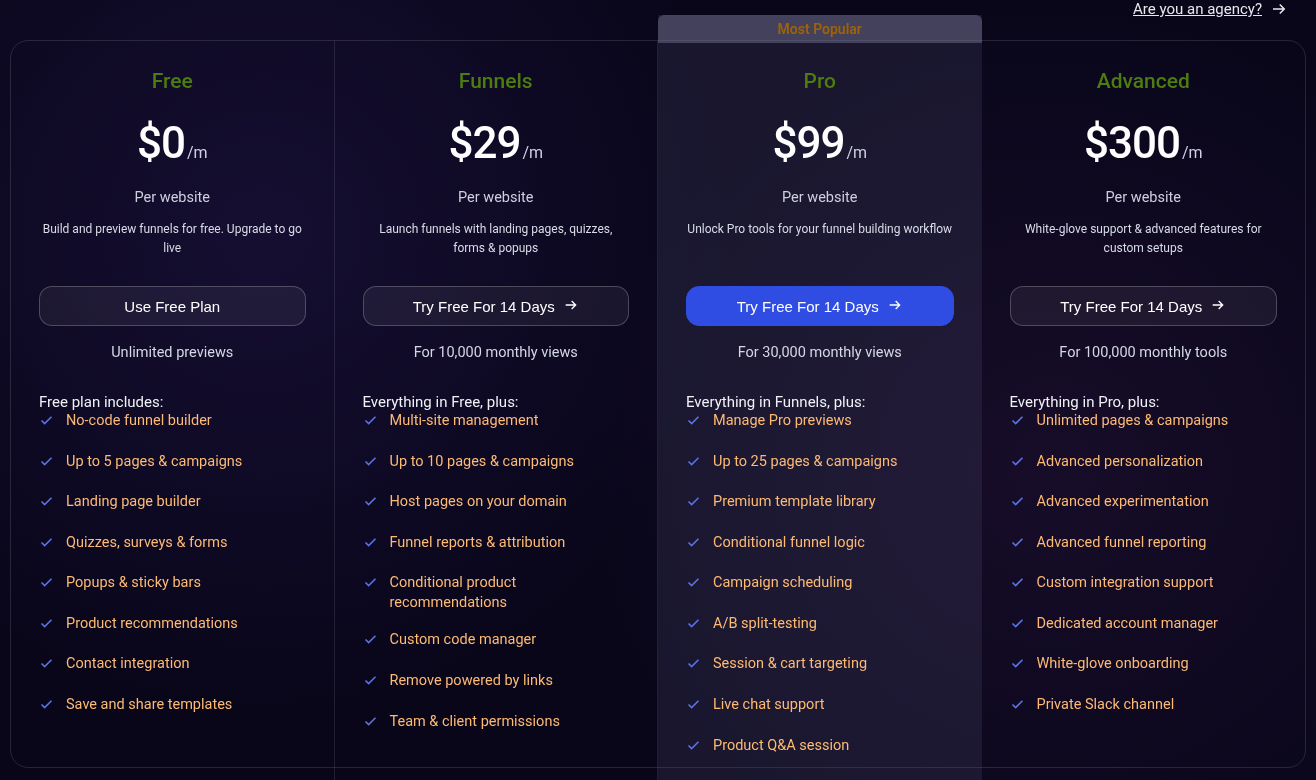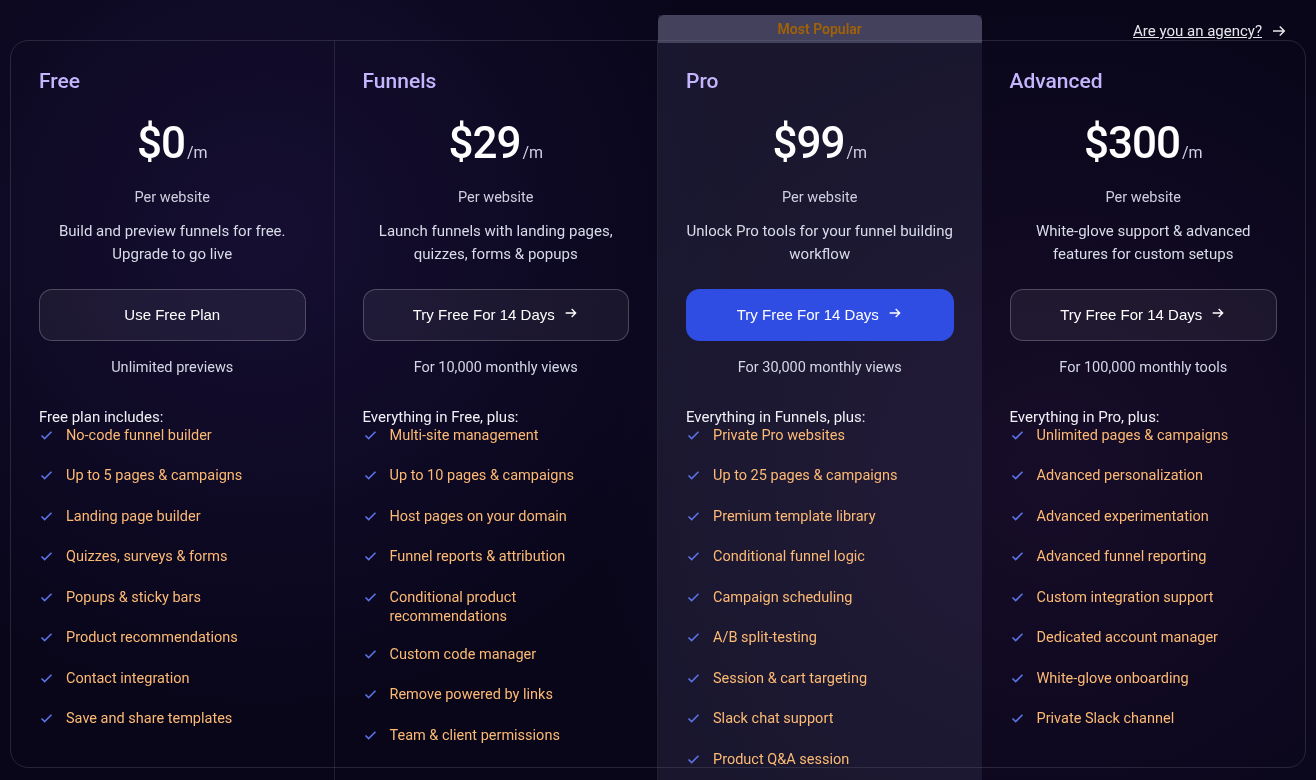--- a/index.html
+++ b/index.html
@@ -16,21 +16,21 @@
     position: absolute;
     inset: 0;
     background:
       radial-gradient(circle at 20% 30%, rgba(60,40,120,0.25), transparent 40%),
       radial-gradient(circle at 80% 60%, rgba(80,40,100,0.2), transparent 40%),
       #09061a;
     z-index: 0;
   }
   .top-link {
     position: absolute;
-    top: 22px;
+    top: 0;
     right: 28px;
     color: #e5e7eb;
     font-size: 15px;
     text-decoration: underline;
     display: flex;
     align-items: center;
     gap: 8px;
     z-index: 5;
   }
   .arrow-svg { width: 18px; height: 18px; stroke: #e5e7eb; stroke-width: 2; fill: none; }
@@ -64,52 +64,53 @@
     line-height: 28px;
     text-align: center;
     font-size: 14px;
     font-weight: 600;
     color: #a16207;
     background: rgba(130,130,160,0.40);
     border-radius: 6px 6px 0 0;
     margin: 0 -28px 26px -28px;
   }
   .plan h2 {
+    text-align: center;
     font-size: 21px;
     font-weight: 500;
-    color: #c4b5fd;
+    color: #4d7c0f;
     margin-bottom: 24px;
   }
   .price {
     text-align: center;
     margin-bottom: 20px;
   }
   .price .amt { font-size: 44px; font-weight: 500; color: #fff; letter-spacing: -1px;}
   .price .per { font-size: 16px; color: #cfcfe6; margin-left: 2px;}
   .sub {
     text-align: center;
     font-size: 14.5px;
     color: #cfcfe0;
     margin-bottom: 14px;
   }
   .desc {
     text-align: center;
-    font-size: 15px;
+    font-size: 12px;
     line-height: 1.55;
     color: #d8dbe8;
     margin: 0 auto 22px auto;
     min-height: 44px;
   }
   .cta {
     display: flex;
     align-items: center;
     justify-content: center;
     gap: 8px;
     width: 100%;
-    height: 52px;
+    height: 40px;
     border-radius: 13px;
     font-size: 15px;
     font-weight: 500;
     cursor: pointer;
     border: 1px solid rgba(255,255,255,0.22);
     background: rgba(255,255,255,0.06);
     color: #fff;
   }
   .cta.primary {
     background: #2f4de3;
@@ -292,21 +293,21 @@
             <path d="M4 12h15M13 6l6 6-6 6"></path>
           </svg></span>
       </button>
       <div class="post">For 30,000 monthly views</div>
       <div class="incl-head">Everything in Funnels, plus:</div>
       <ul class="feat">
         <li>
           <span><svg class="check" viewBox="0 0 24 24">
               <path d="M4 12l5 5L20 6"></path>
             </svg></span>
-          <span>Private Pro websites</span>
+          <span>Manage Pro previews</span>
         </li>
         <li>
           <span><svg class="check" viewBox="0 0 24 24">
               <path d="M4 12l5 5L20 6"></path>
             </svg></span>
           <span>Up to 25 pages &amp; campaigns</span>
         </li>
         <li>
           <span><svg class="check" viewBox="0 0 24 24">
               <path d="M4 12l5 5L20 6"></path>
@@ -334,21 +335,21 @@
         <li>
           <span><svg class="check" viewBox="0 0 24 24">
               <path d="M4 12l5 5L20 6"></path>
             </svg></span>
           <span>Session &amp; cart targeting</span>
         </li>
         <li>
           <span><svg class="check" viewBox="0 0 24 24">
               <path d="M4 12l5 5L20 6"></path>
             </svg></span>
-          <span>Slack chat support</span>
+          <span>Live chat support</span>
         </li>
         <li>
           <span><svg class="check" viewBox="0 0 24 24">
               <path d="M4 12l5 5L20 6"></path>
             </svg></span>
           <span>Product Q&amp;A session</span>
         </li>
       </ul>
     </div>
     <div class="plan">

